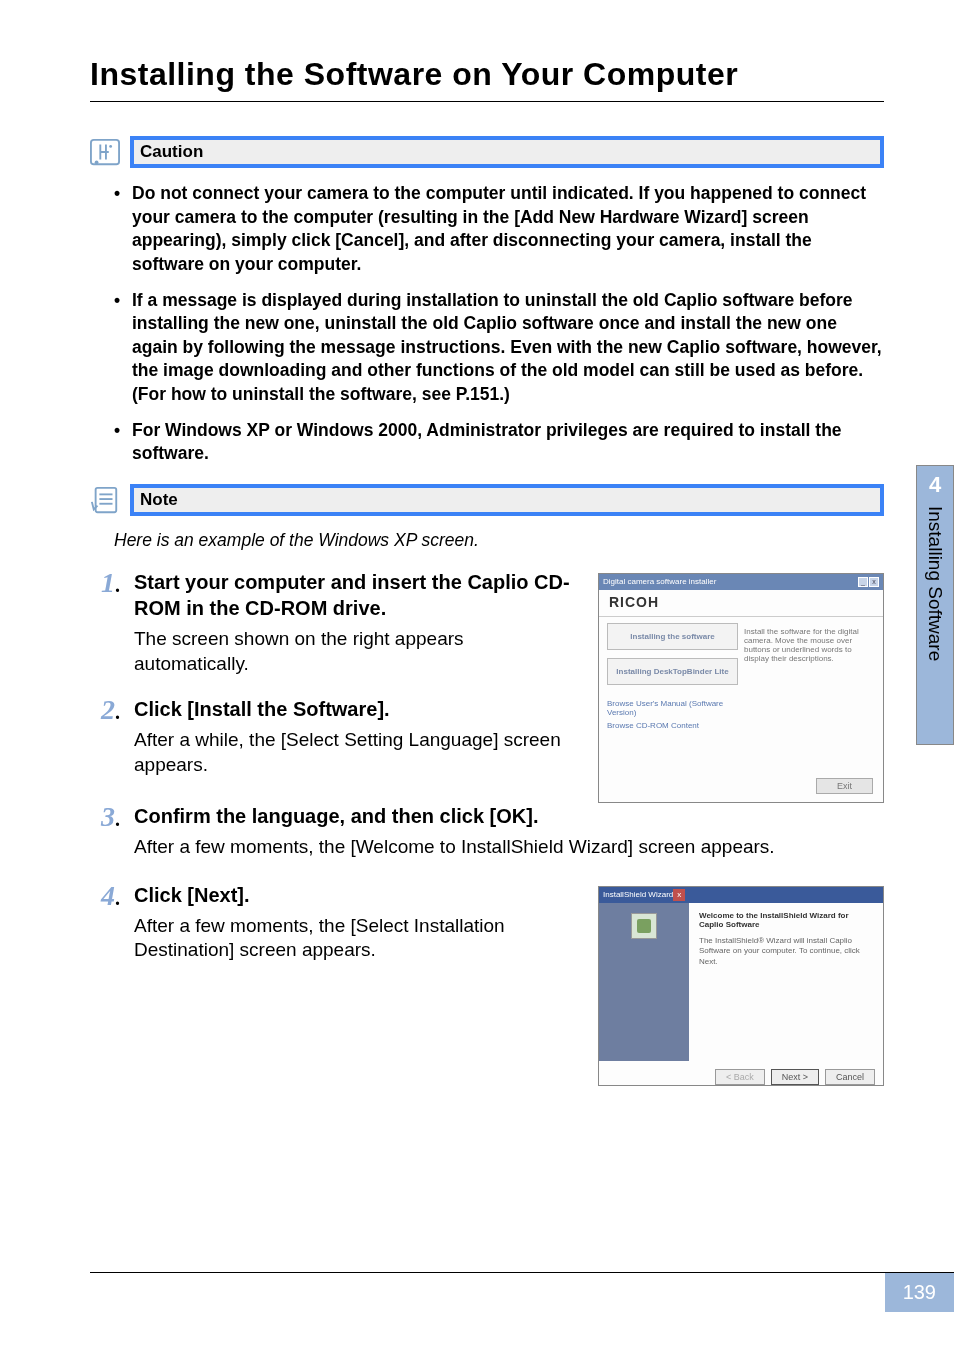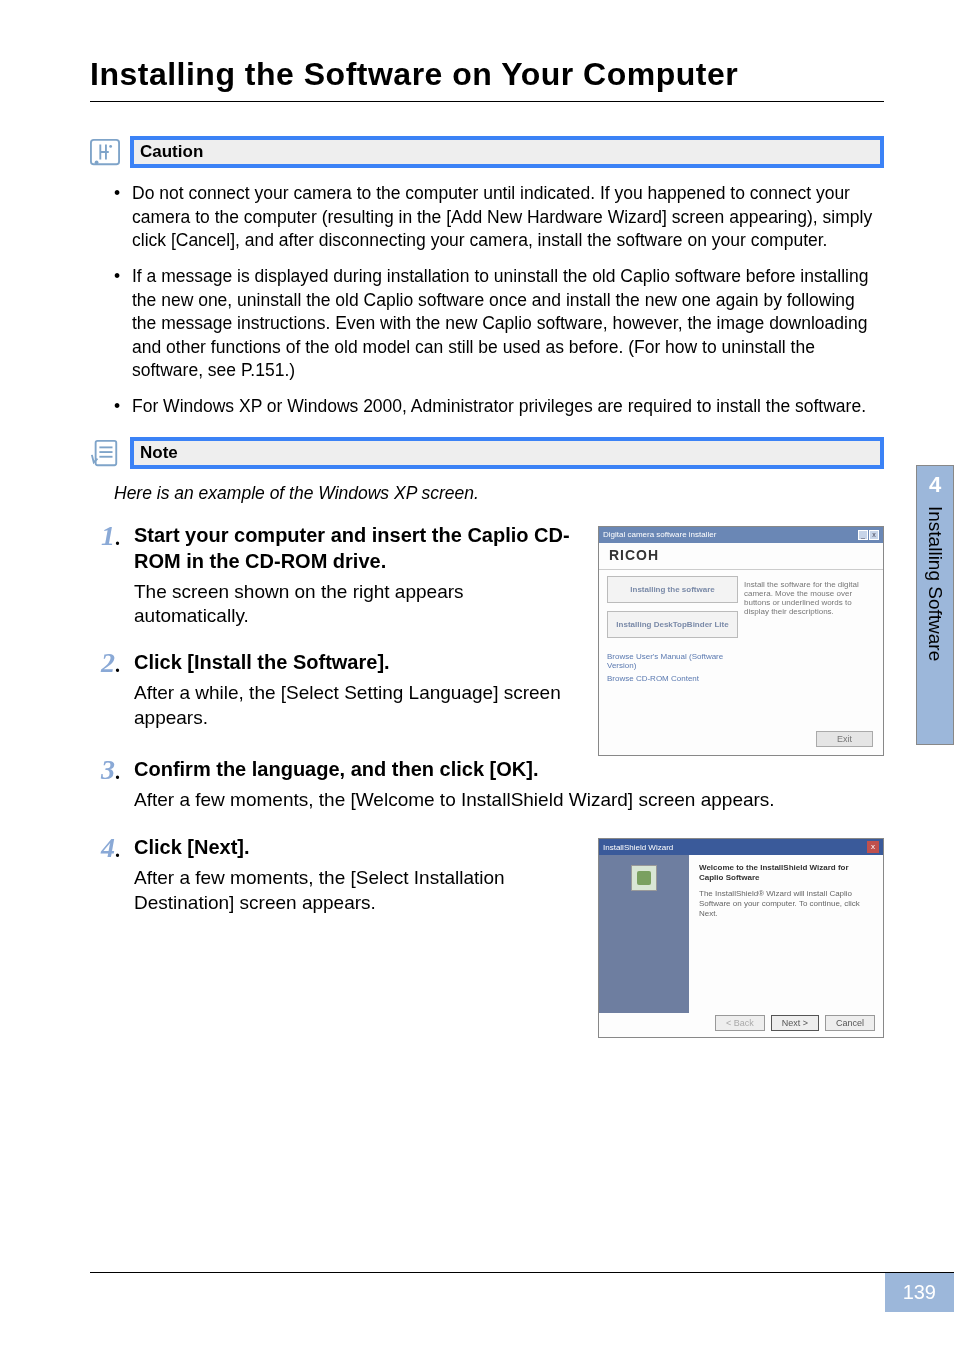--- a/index.html
+++ b/index.html
@@ -45,20 +45,21 @@
     font-size: 17px;
     padding: 2px 8px 2px 6px;
     flex: 1;
   }
 
   .bullets {
     list-style: none;
     padding: 10px 0 0 24px;
     font-size: 17.5px;
     line-height: 1.35;
+    font-weight: bold;
   }
   .bullets li {
     position: relative;
     padding-left: 18px;
     margin-bottom: 12px;
   }
   .bullets li::before {
     content: "•";
     position: absolute;
     left: 0;
@@ -236,21 +237,20 @@
     position: relative;
     margin-top: 4px;
   }
   .shot2 .titlebar2 {
     height: 16px;
     background: #3a5a9a;
     color: #fff;
     font-size: 8px;
     padding: 2px 4px;
     display:flex;
-    justify-content:space-between;
     align-items:center;
   }
   .shot2 .titlebar2 .x {
     width:12px;height:12px;background:#c0504d;color:#fff;
     text-align:center;line-height:12px;font-size:8px;
   }
   .shot2 .body2 { display:flex; height: calc(100% - 16px - 24px); }
   .shot2 .leftpanel {
     width: 90px;
     background: #6e7ea0;
@@ -264,21 +264,21 @@
     position:relative;
   }
   .shot2 .leftpanel .appicon::after{
     content:"";position:absolute;left:5px;top:5px;width:14px;height:14px;
     background:#7aa060;border-radius:2px;
   }
   .shot2 .rightpanel { flex:1; padding:8px 10px; }
   .shot2 .rp-title { font-weight:bold; color:#333; margin-bottom:6px; line-height:1.2; }
   .shot2 .rp-text { color:#666; line-height:1.3; }
   .shot2 .btnrow {
-    position:absolute; right:8px; bottom:6px;
+    position:absolute; right:8px; bottom:0;
     display:flex; gap:6px;
   }
   .shot2 .btnrow .b {
     border:1px solid #999; background:#eee; padding:2px 10px; font-size:9px;
   }
   .shot2 .btnrow .b.disabled { color:#aaa; }
   .shot2 .btnrow .b.primary { border:1px solid #555; }
 
 </style>
 </head>

